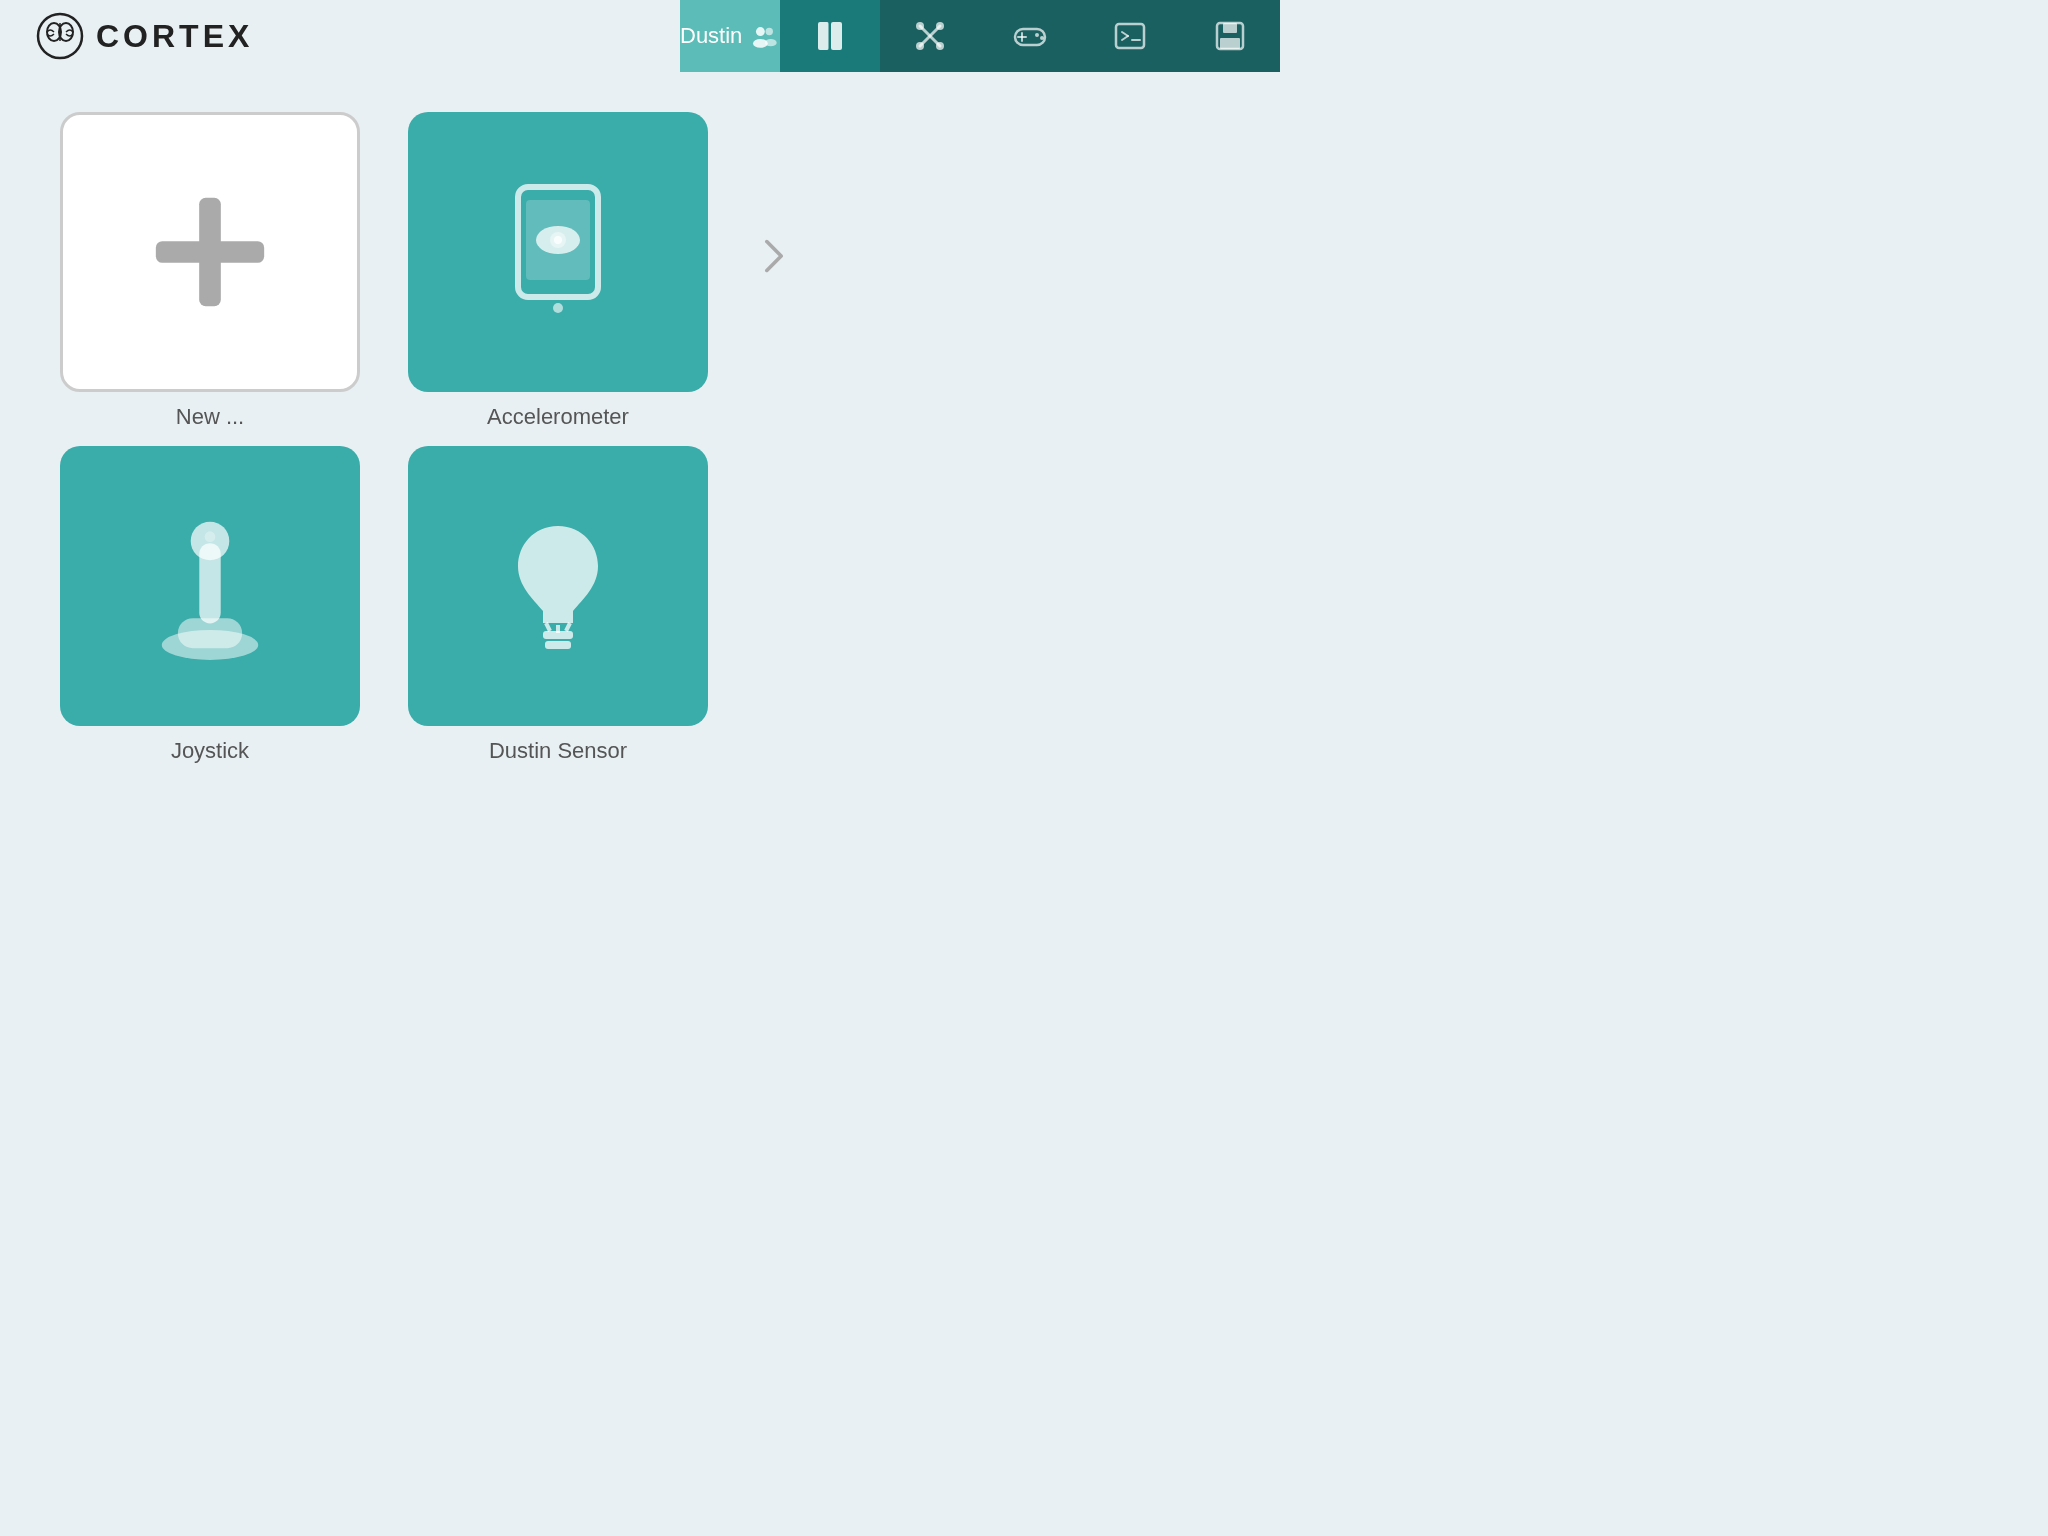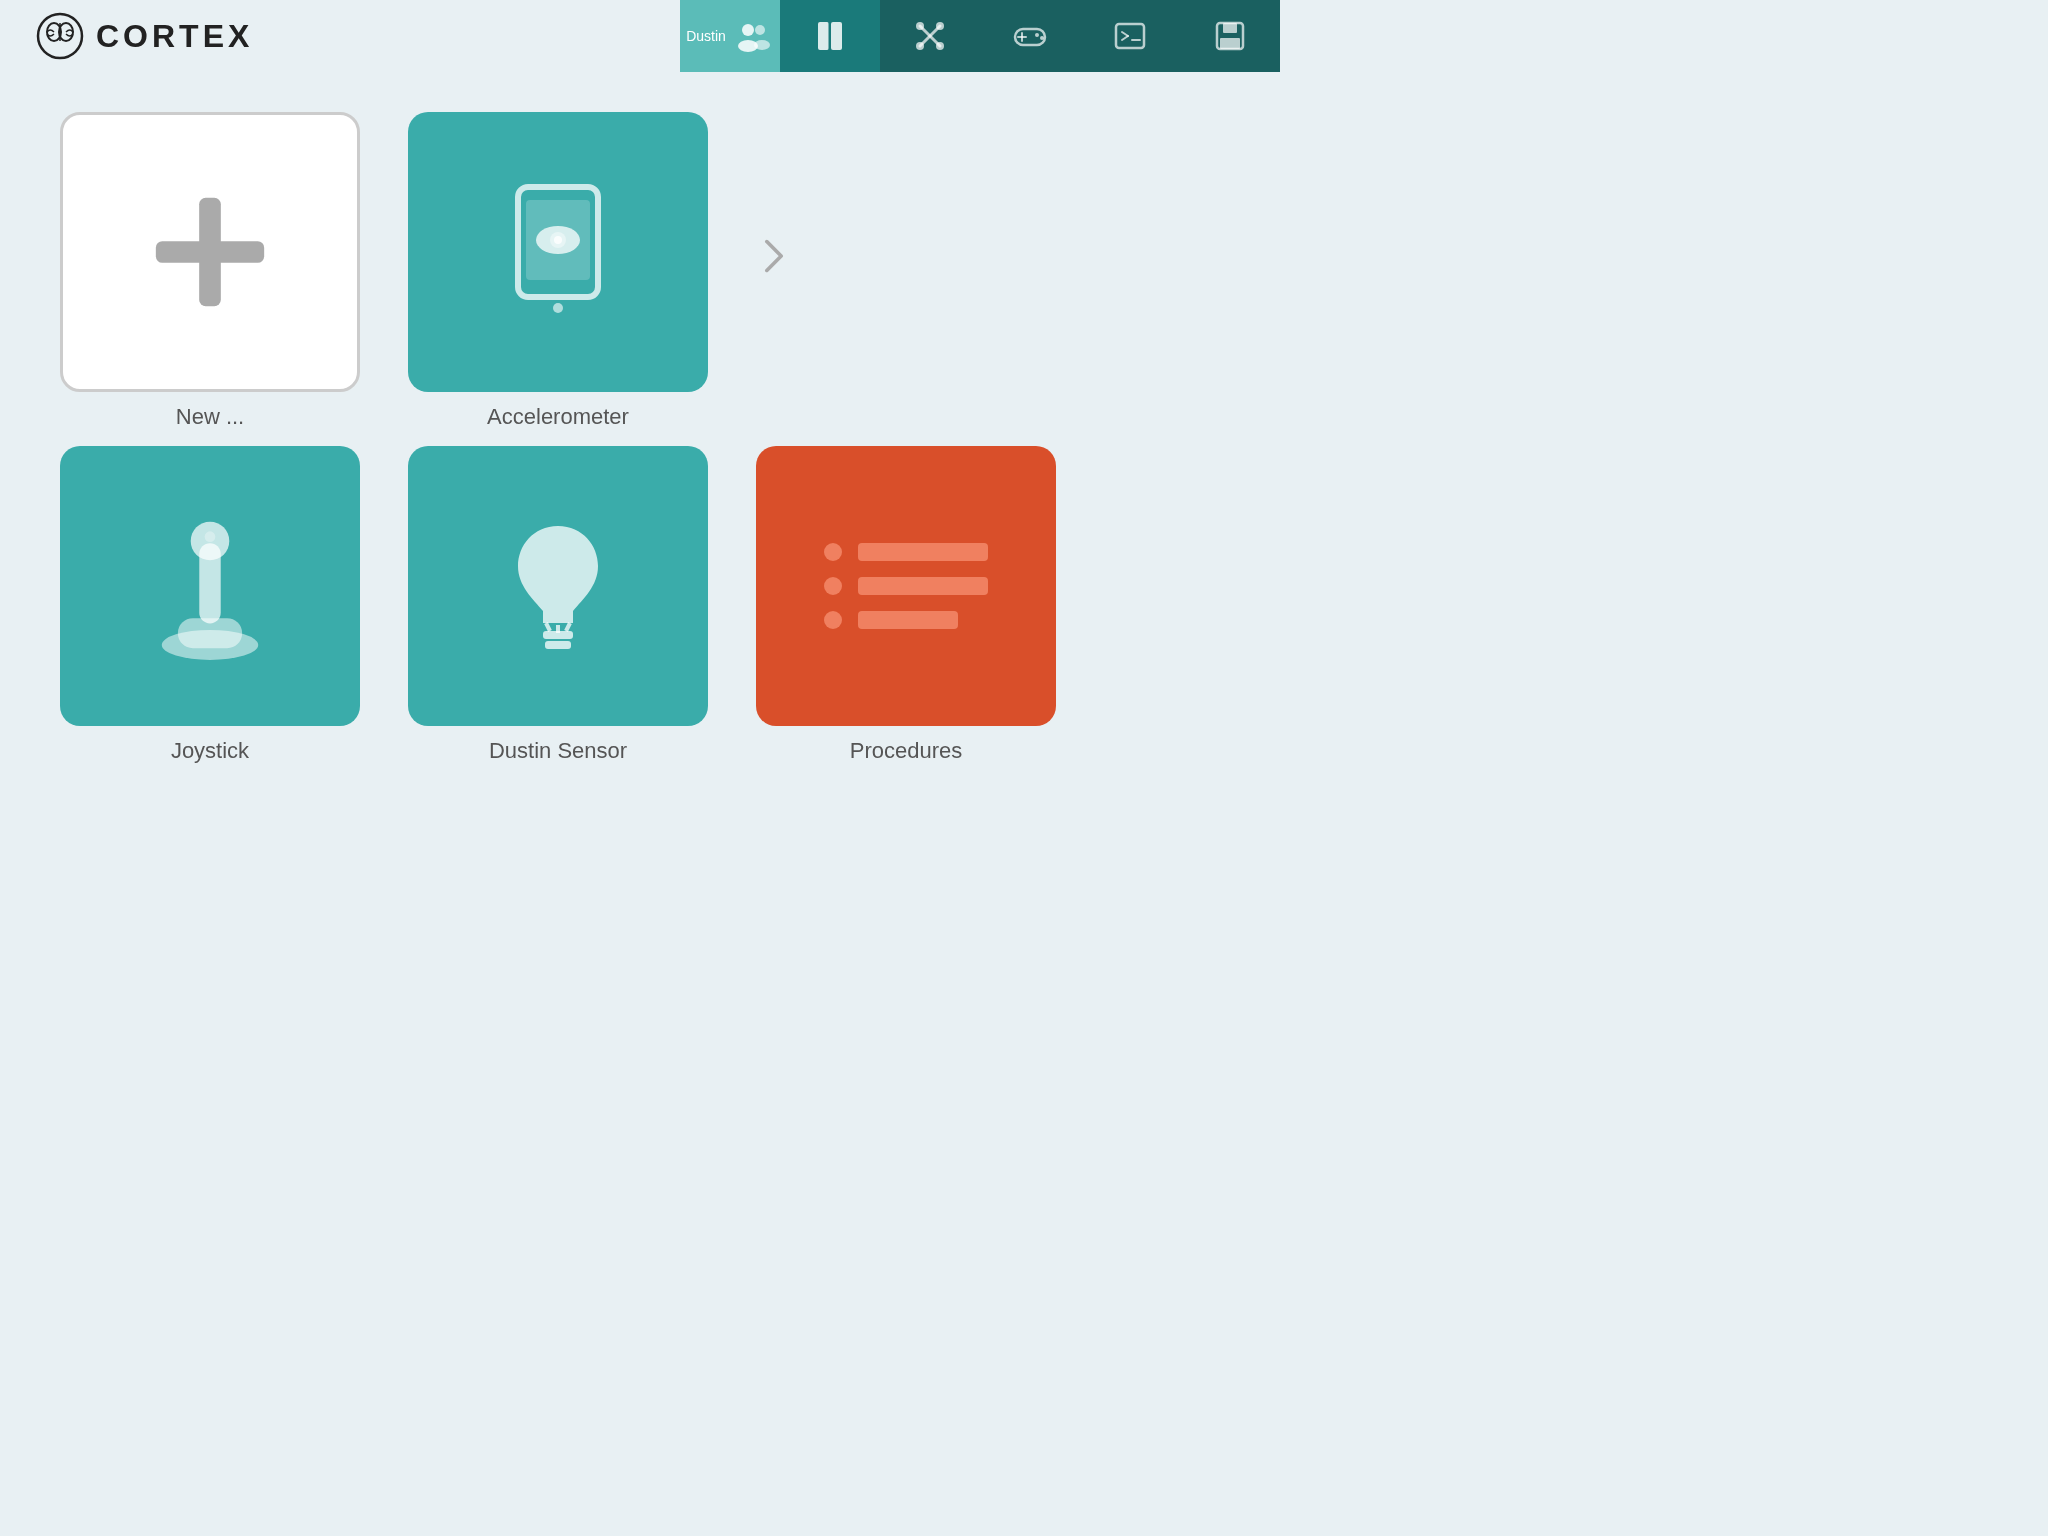--- a/index.html
+++ b/index.html
@@ -69,21 +69,21 @@
     }
 
     .nav-tab svg {
       width: 40px;
       height: 40px;
       fill: rgba(255,255,255,0.85);
     }
 
     .nav-tab .user-label {
       color: white;
-      font-size: 14px;
+      font-size: 22px;
       margin-right: 8px;
       font-weight: 500;
     }
 
     
     .main-content {
       padding: 40px 60px 20px 60px;
       position: relative;
     }
 
@@ -330,34 +330,15 @@
           <line x1="60" y1="114" x2="60" y2="122" stroke="rgba(255,255,255,0.75)" stroke-width="4"></line>
           <line x1="72" y1="112" x2="68" y2="120" stroke="rgba(255,255,255,0.75)" stroke-width="4"></line>
 
           <rect x="45" y="120" width="30" height="8" rx="3" fill="rgba(255,255,255,0.75)"></rect>
           <rect x="47" y="130" width="26" height="8" rx="3" fill="rgba(255,255,255,0.75)"></rect>
         </svg>
       </div>
       <span class="label-text">Dustin Sensor</span>
     </div>
 
-    <div class="card-wrapper">
-      <div class="card red">
-        <div class="procedures-list">
-          <div class="proc-row">
-            <div class="proc-dot"></div>
-            <div class="proc-bar" style="width: 130px;"></div>
-          </div>
-          <div class="proc-row">
-            <div class="proc-dot"></div>
-            <div class="proc-bar" style="width: 130px;"></div>
-          </div>
-          <div class="proc-row">
-            <div class="proc-dot"></div>
-            <div class="proc-bar" style="width: 100px;"></div>
-          </div>
-        </div>
-      </div>
-      <span class="label-text">Procedures</span>
-    </div>
 
   </div>
 </div>
 
 </body></html>

